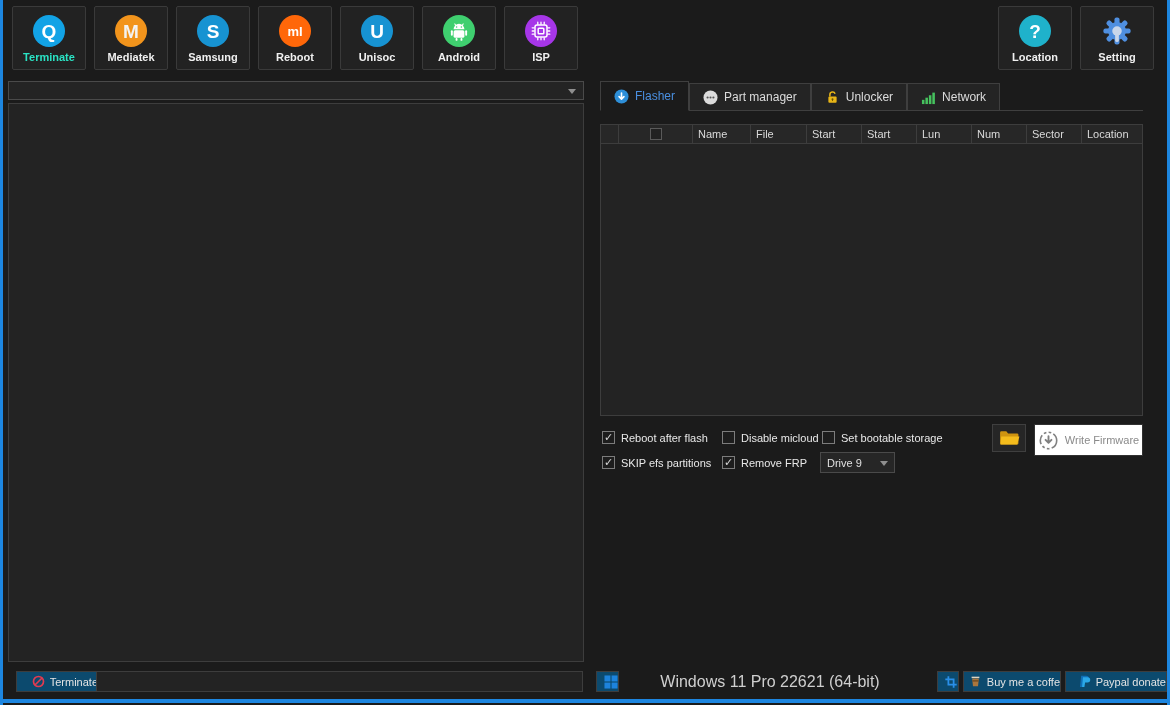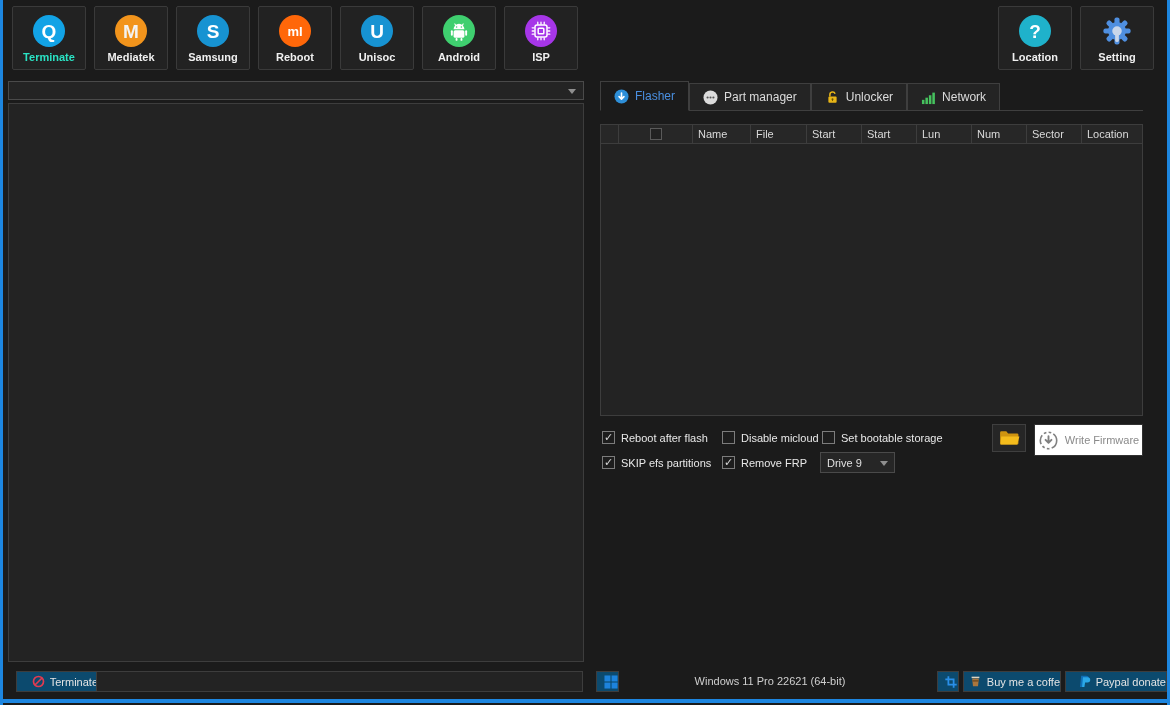--- a/index.html
+++ b/index.html
@@ -60,21 +60,21 @@
   .write-btn { position:absolute; left:1034px; top:424px; width:109px; height:32px; background:#ffffff; border:1px solid #313131;
                display:flex; align-items:center; justify-content:center; gap:6px; color:#8a8a8a; font-size:11px; cursor:default; }
 
   
   .sbtn { position:absolute; top:671px; height:21px; background:#0c4a6e; border:1px solid #3d3d3d;
           display:flex; align-items:center; justify-content:flex-end; gap:5px; font-size:11px; color:#e4e4e4; cursor:pointer;margin-left:8px; }
   .terminate { left:8px; width:83px; }
   .progress { position:absolute; left:96px; top:671px; width:487px; height:21px; background:#232323; border:1px solid #3d3d3d; }
   .win-btn { left:588px; width:23px; }
   .os-info { position:absolute; left:640px; top:671px; width:260px; height:21px; line-height:21px; text-align:center;
-             font-size:11px; color:#cfcfcf; }
+             font-size:16px; color:#cfcfcf; }
   .crop-btn { left:929px; width:22px; }
   .coffee-btn { left:955px; width:98px; }
   .paypal-btn { left:1057px; width:102px; }
 
   svg { display:block; flex:none; }
 </style>
 </head>
 <body>
 
 <div class="app">

